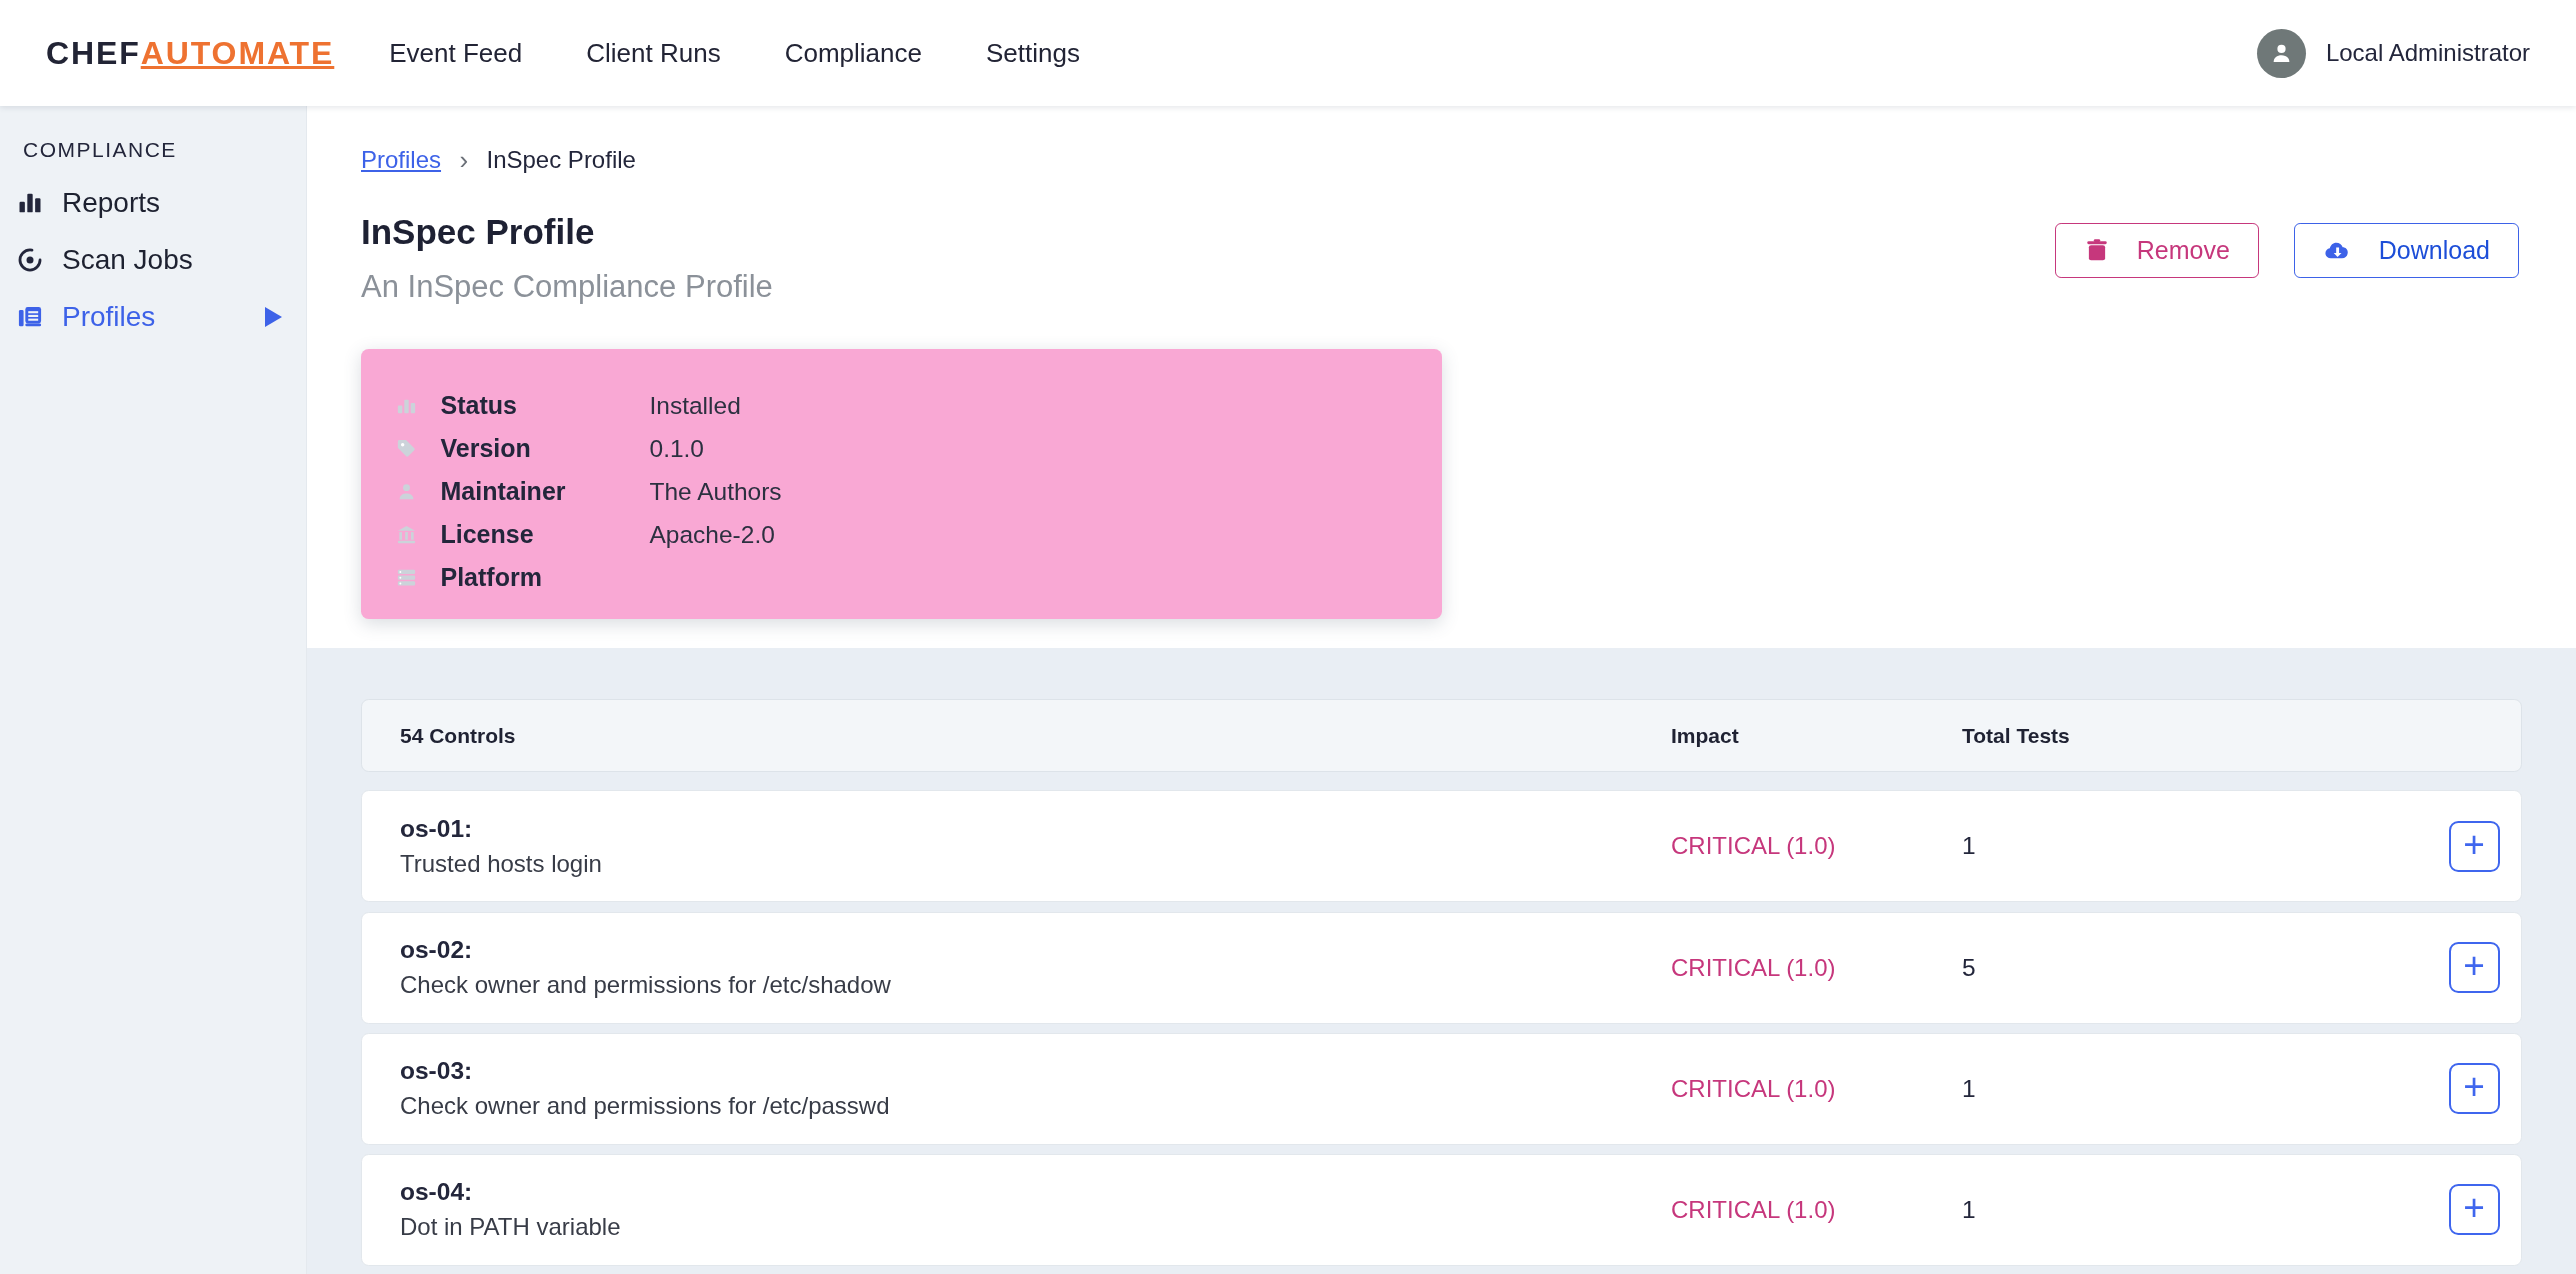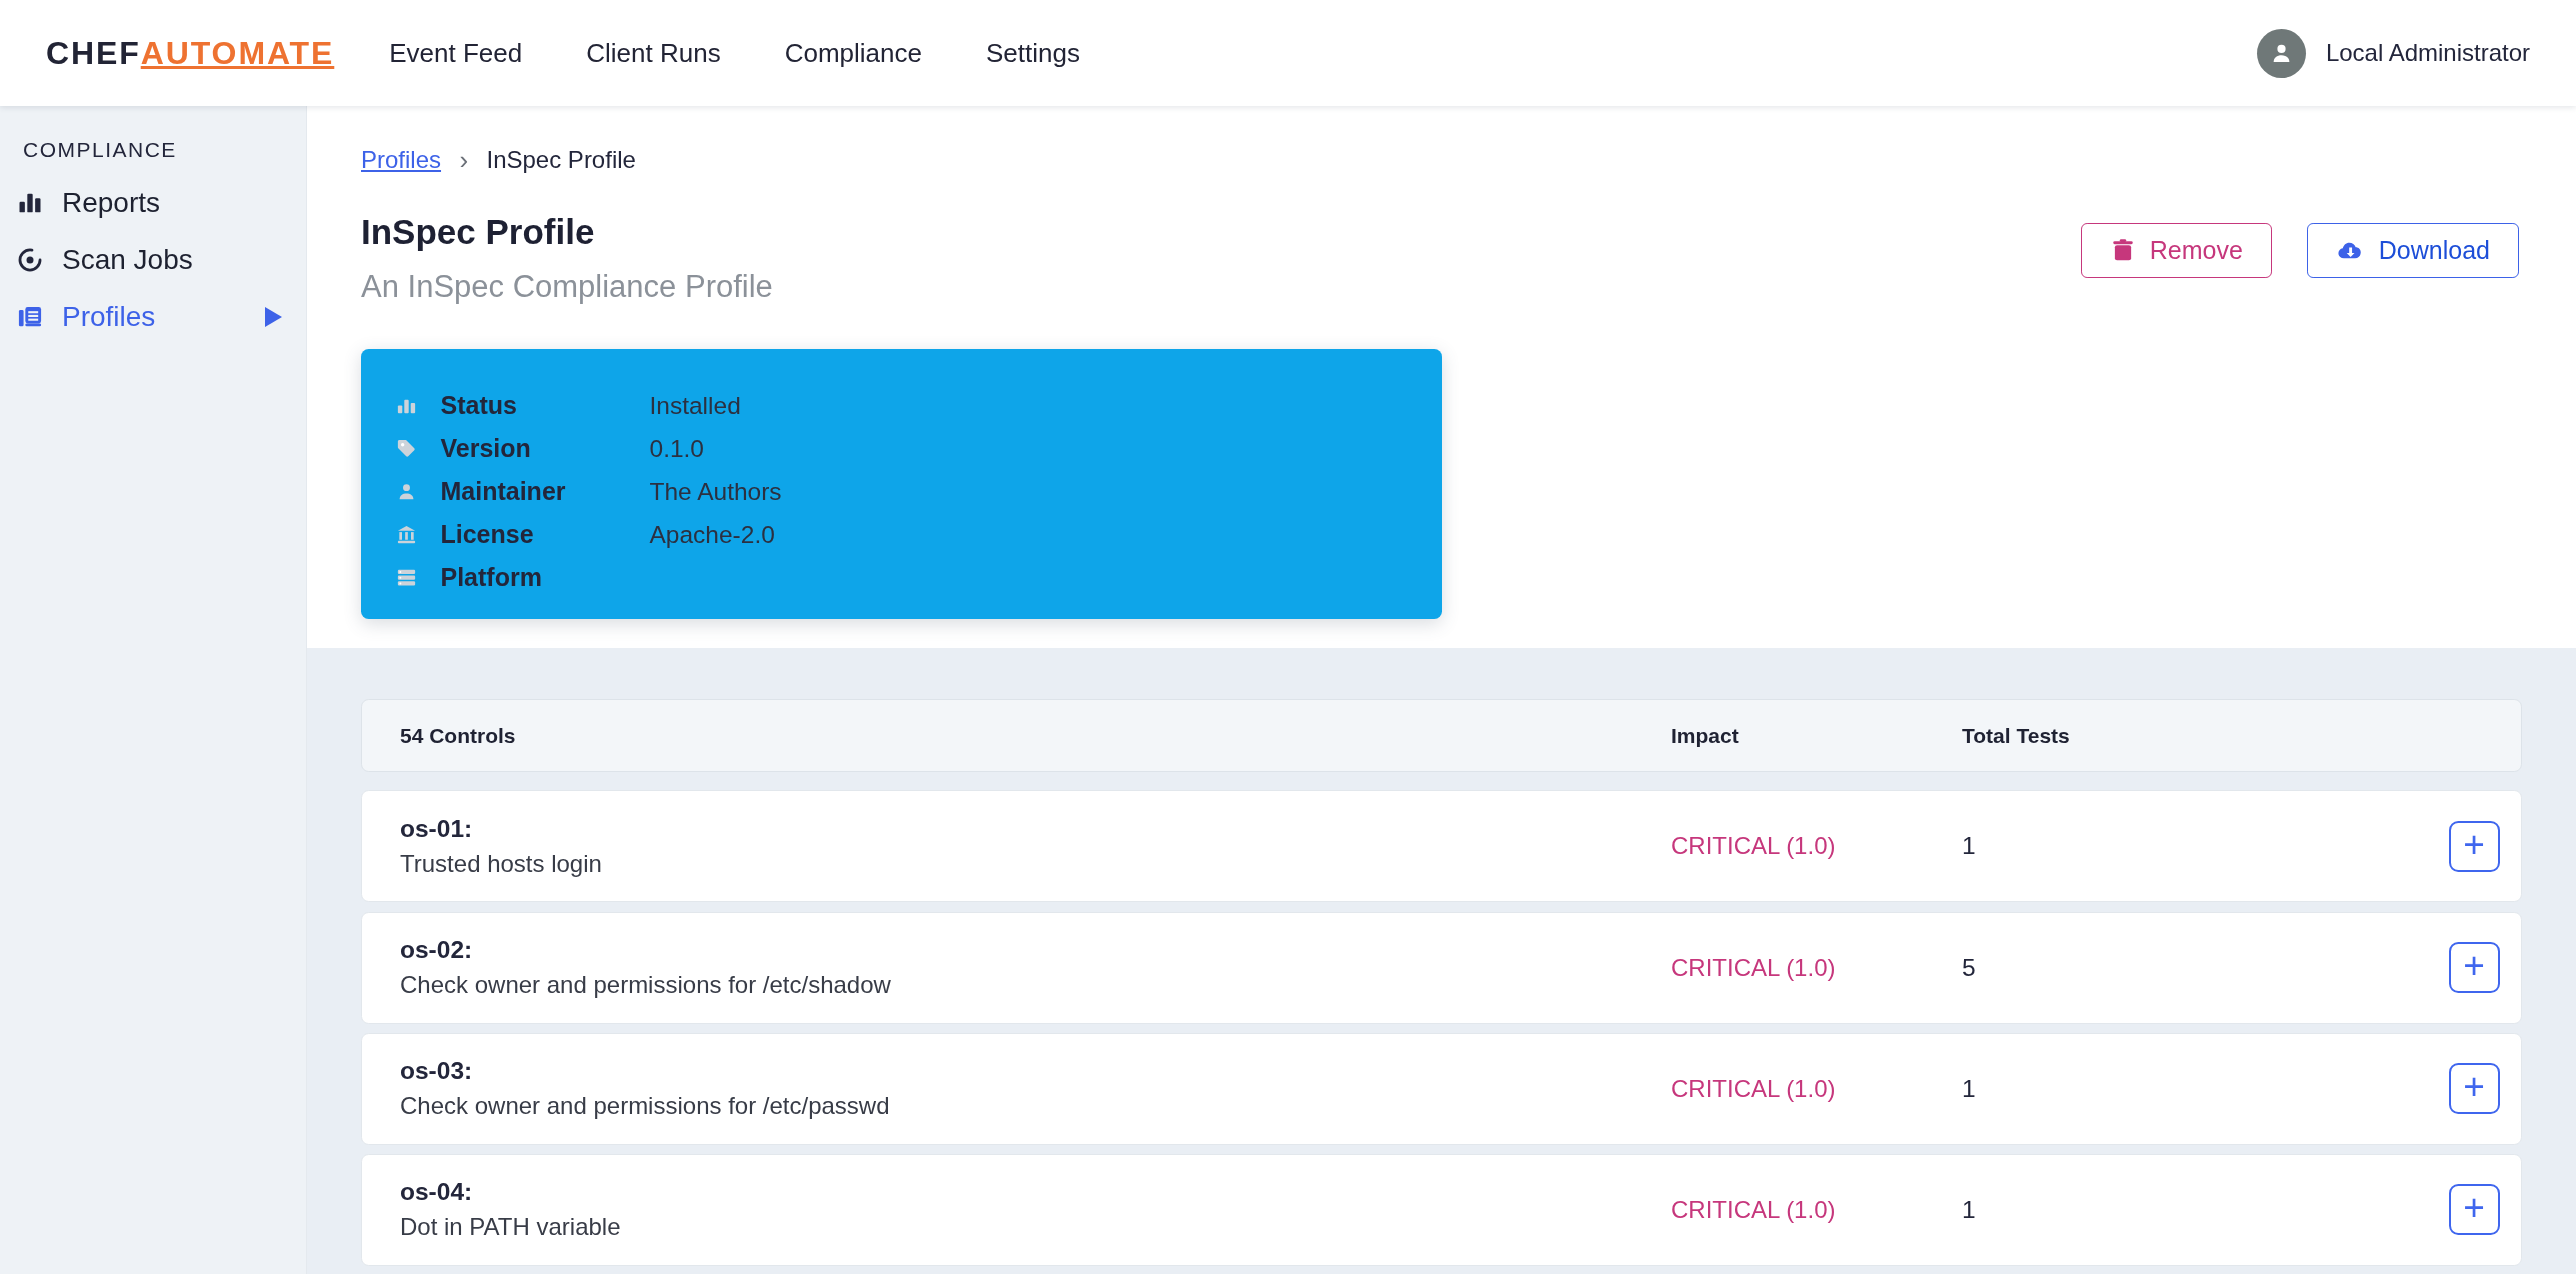--- a/index.html
+++ b/index.html
@@ -41,27 +41,27 @@
   .breadcrumb { font-size:24px; display:flex; align-items:center; }
   .breadcrumb a { color:#3d62e8; text-decoration:underline; cursor:pointer; }
   .crumb-sep { color:#6b7078; margin:0 18.4px; font-size:26px; line-height:1; }
   .crumb-current { color:#23263b; }
 
   
   .title-row { display:flex; justify-content:space-between; align-items:flex-start; margin-top:38px; }
   .page-title { font-size:35px; font-weight:700; color:#1e2133; }
   .page-subtitle { font-size:31px; color:#8b9199; margin-top:17px; }
   .actions { display:flex; gap:35px; margin-top:10.7px; }
-  .btn { height:55px; display:flex; align-items:center; gap:14px; padding:0 28px;
+  .btn { height:55px; display:flex; align-items:center; gap:27px; padding:0 28px;
          background:#ffffff; border-radius:6.1px; font-size:25px; cursor:pointer; }
   .btn-remove { border:1.5px solid #c6377c; color:#c6377c; }
   .btn-download { border:1.5px solid #3d62e8; color:#1d4ed8; }
 
   
-  .info-card { width:1081px; height:270px; margin:44px 0 0 0; background:#0ea5e9;
+  .info-card { width:1081px; height:270px; margin:44px 0 0 0; background:#f9a8d4;
                border-radius:7.7px; box-shadow:0 4.6px 18.4px rgba(70,85,105,0.20);
                padding:35px 0 0 32px; }
   .detail-row { height:43px; display:flex; align-items:center; }
   .detail-icon { width:26px; display:flex; justify-content:center; margin-right:21.5px; }
   .detail-label { width:209px; font-size:25px; font-weight:700; color:#23263b; }
   .detail-value { font-size:24.5px; color:#2c3040; }
 
   
   .gray-section { position:absolute; top:542px; left:0; right:0; bottom:0;
                   background:#e9eef4; padding:51px 54px 0 54px; }

